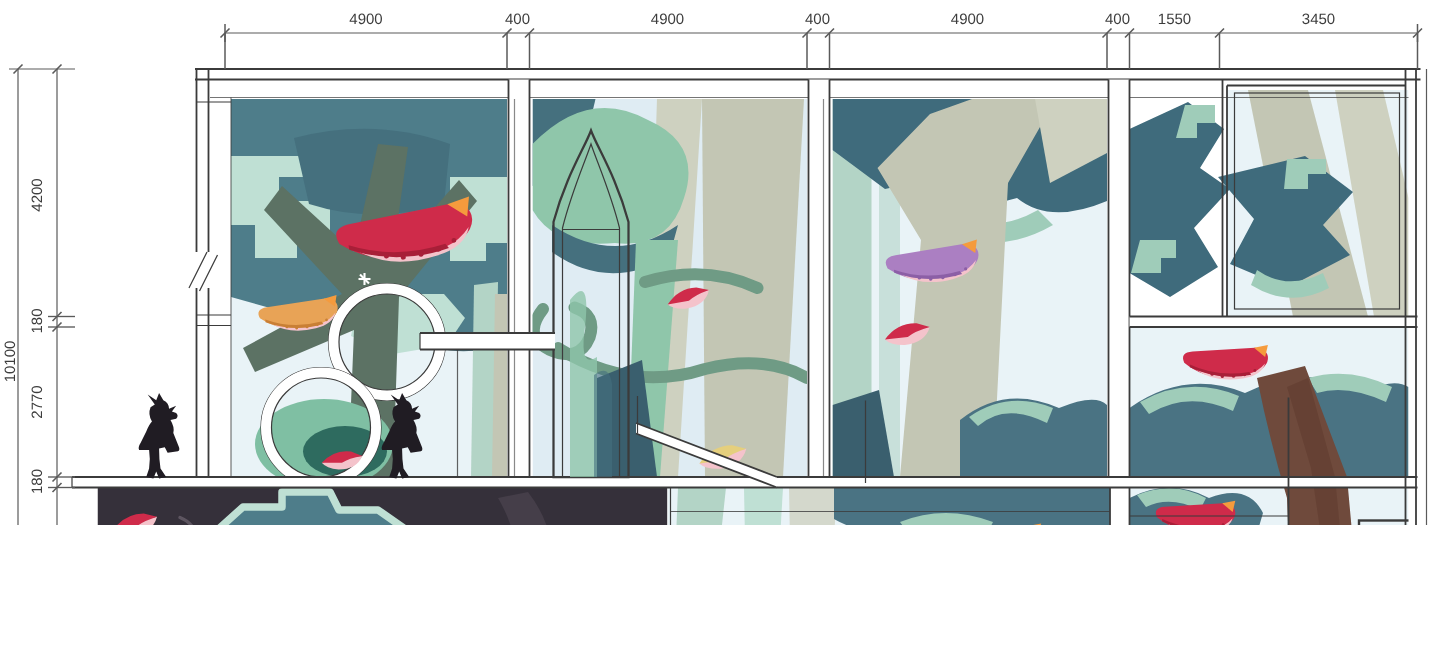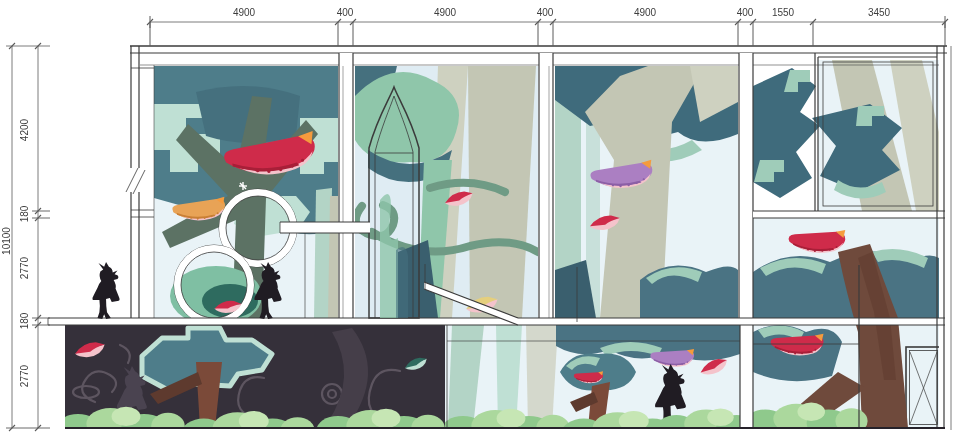--- a/index.html
+++ b/index.html
@@ -1,16 +1,16 @@
 <!DOCTYPE html>
 <html style="--paper: #ffffff; --line: #3b3b3b; --dim_line: #5a5a5a; --text: #3d3d3d; --sky: #dfecf3; --sky_light: #e9f3f7; --glass: #eef4f6; --teal_bg: #4e7d8a; --teal_dark: #3f6b7c; --teal_mid: #4a7383; --slate: #45707e; --slate_dark: #3a5f6e; --teal_deep: #2e6b5f; --mint: #9fccb9; --mint_light: #bfe0d4; --mint_trunk: #b3d4c6; --mint_canopy: #8fc6aa; --mint_blob: #7fbfa3; --sage: #5c7264; --beige: #c3c6b4; --beige_light: #ced1c0; --brown: #6f4a3c; --brown_dark: #5e3a2e; --brown_red: #7b4a39; --cup_red: #cf2b4a; --cup_red_dark: #a81f38; --cup_orange: #e8a356; --cup_orange_dark: #c97f35; --cup_purple: #ab7fc2; --cup_purple_dark: #8c5fa6; --pink_band: #f4c3cb; --tab_orange: #f59b3d; --yellow_leaf: #e5cf7d; --vine: #6f9b85; --dark_bg: #35303a; --swirl: #5d5560; --shadow_plant: #453e49; --bush: #abd89d; --bush_dark: #8fc98c; --bush_light: #c6e6b4; --silhouette: #201c23; --silhouette_soft: #4a4350;"><head>
 <meta charset="utf-8">
 <style>
   html,body{margin:0;padding:0;background:#fff;}
-  #stage{position:relative;width:960px;height:433px;background:#fff;overflow:hidden;
+  #stage{position:relative;width:960px;height:350px;background:#fff;overflow:hidden;
          font-family:"Liberation Sans",sans-serif;}
   svg{display:block}
   text.dim{font:10px "Liberation Sans",sans-serif;fill:var(--text);} .f-sky{fill:var(--sky)} .f-skyl{fill:var(--sky_light)}
   .f-tealbg{fill:var(--teal_bg)} .f-teald{fill:var(--teal_dark)} .f-tealm{fill:var(--teal_mid)}
   .f-slate{fill:var(--slate)} .f-slated{fill:var(--slate_dark)} .f-tealdeep{fill:var(--teal_deep)}
   .f-mint{fill:var(--mint)} .f-mintl{fill:var(--mint_light)} .f-mintt{fill:var(--mint_trunk)}
   .f-mintc{fill:var(--mint_canopy)} .f-mintb{fill:var(--mint_blob)}
   .f-sage{fill:var(--sage)} .f-beige{fill:var(--beige)} .f-beigel{fill:var(--beige_light)}
   .f-brown{fill:var(--brown)} .f-brownr{fill:var(--brown_red)} .f-brownd{fill:var(--brown_dark)}
   .f-dark{fill:var(--dark_bg)} .f-shadowp{fill:var(--shadow_plant)}

